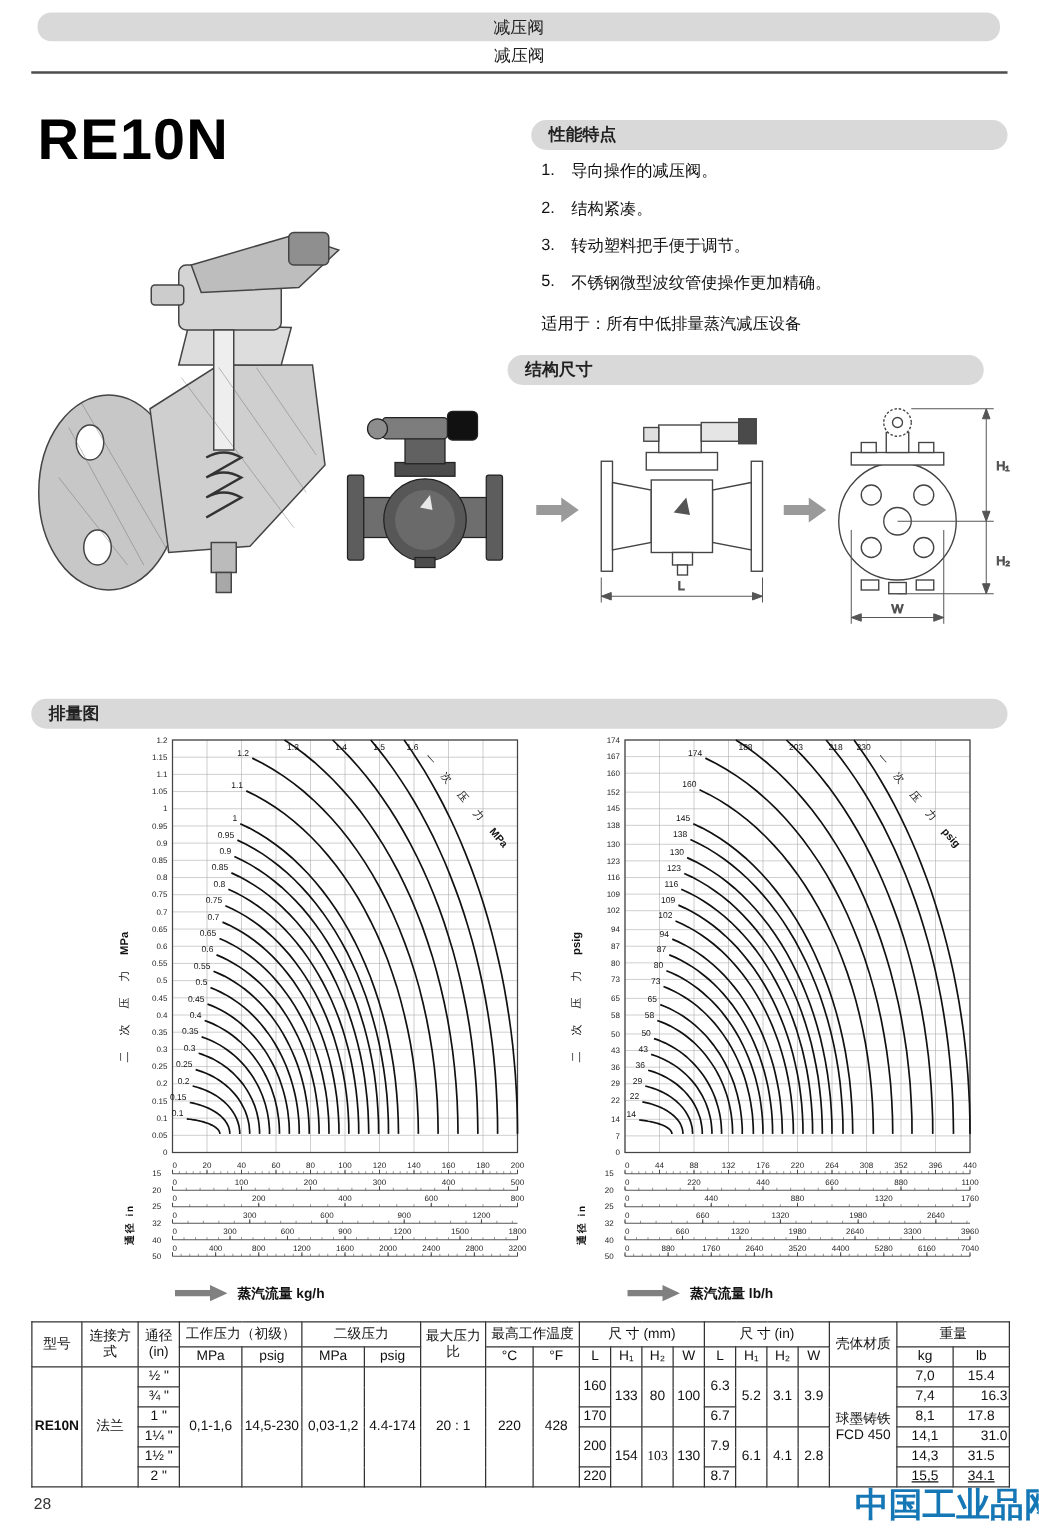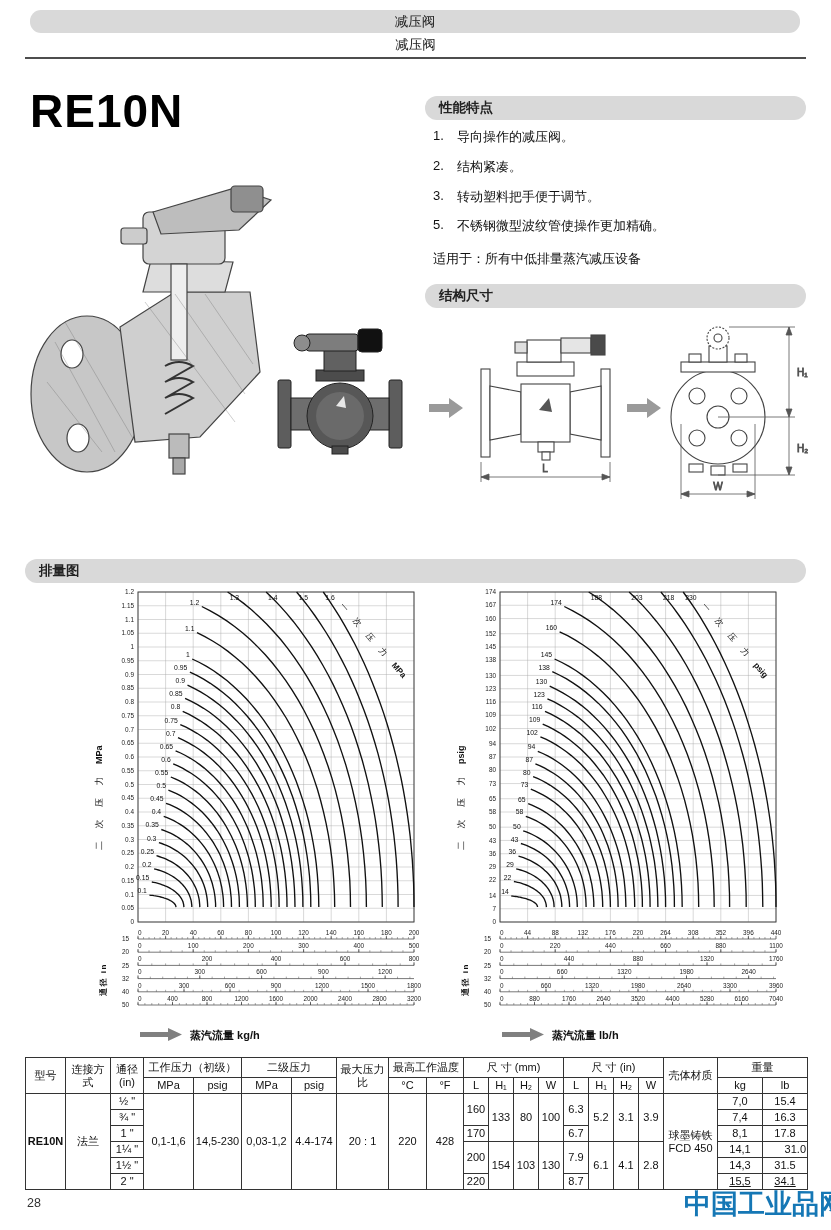--- a/index.html
+++ b/index.html
@@ -110,21 +110,21 @@
 <div class="abs feature-item" style="left:433px;top:188px;width:372px">
   <span class="feature-num">3.</span>
   <span>转动塑料把手便于调节。</span>
 </div>
 <div class="abs feature-item" style="left:433px;top:217px;width:372px">
   <span class="feature-num">5.</span>
   <span>不锈钢微型波纹管使操作更加精确。</span>
 </div>
 <div class="abs app-line" style="left:433px;top:250px;width:372px">适用于：所有中低排量蒸汽减压设备</div>
 
-<div class="abs pill" style="left:425px;top:284px;width:381px">
+<div class="abs pill" style="left:406px;top:284px;width:381px">
     <span>结构尺寸</span>
   </div>
 
 <svg class="abs" style="left:423px;top:314px" width="400" height="195" viewBox="0 0 400 195">
 
   <g fill="#9a9a9a">
     <polygon points="6,90 26,90 26,84 40,94 26,104 26,98 6,98"></polygon>
     <polygon points="204,90 224,90 224,84 238,94 224,104 224,98 204,98"></polygon>
   </g>
 
@@ -1117,34 +1117,34 @@
           <td rowspan="3" style="white-space: pre-line;">3.1</td>
           <td rowspan="3" style="white-space: pre-line;">3.9</td>
           <td rowspan="6" style="white-space: pre-line;">球墨铸铁
 FCD 450</td>
           <td style="white-space: pre-line;">7,0</td>
           <td class="dashL" style="white-space: pre-line;">15.4</td>
         </tr>
         <tr>
           <td style="white-space: pre-line;">¾ "</td>
           <td style="white-space: pre-line;">7,4</td>
-          <td class="dashL" style="white-space: pre-line;">16.3</td>
+          <td class="dashL" style="white-space: pre-line; text-align: right;">16.3</td>
         </tr>
         <tr>
           <td style="white-space: pre-line;">1 "</td>
           <td style="white-space: pre-line;">170</td>
           <td style="white-space: pre-line;">6.7</td>
           <td style="white-space: pre-line;">8,1</td>
           <td class="dashL" style="white-space: pre-line;">17.8</td>
         </tr>
         <tr>
           <td style="white-space: pre-line;">1¼ "</td>
           <td rowspan="2" style="white-space: pre-line;">200</td>
           <td rowspan="3" style="white-space: pre-line;">154</td>
-          <td rowspan="3" style="white-space: pre-line;">103</td>
+          <td rowspan="3" style="white-space: pre-line; font-family: Liberation Serif, serif;">103</td>
           <td rowspan="3" style="white-space: pre-line;">130</td>
           <td rowspan="2" style="white-space: pre-line;">7.9</td>
           <td rowspan="3" style="white-space: pre-line; margin-left: 32px;">6.1</td>
           <td rowspan="3" style="white-space: pre-line;">4.1</td>
           <td rowspan="3" style="white-space: pre-line;">2.8</td>
           <td style="white-space: pre-line;">14,1</td>
           <td class="dashL" style="white-space: pre-line; text-align: right;">31.0</td>
         </tr>
         <tr>
           <td style="white-space: pre-line;">1½ "</td>

